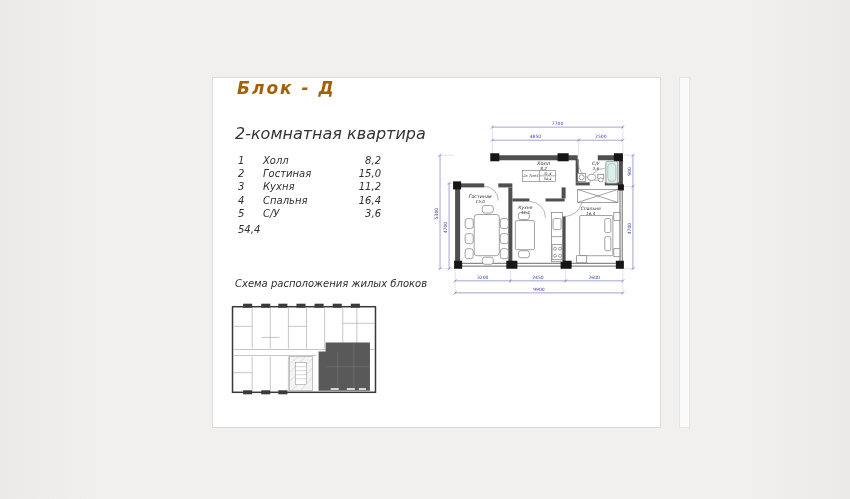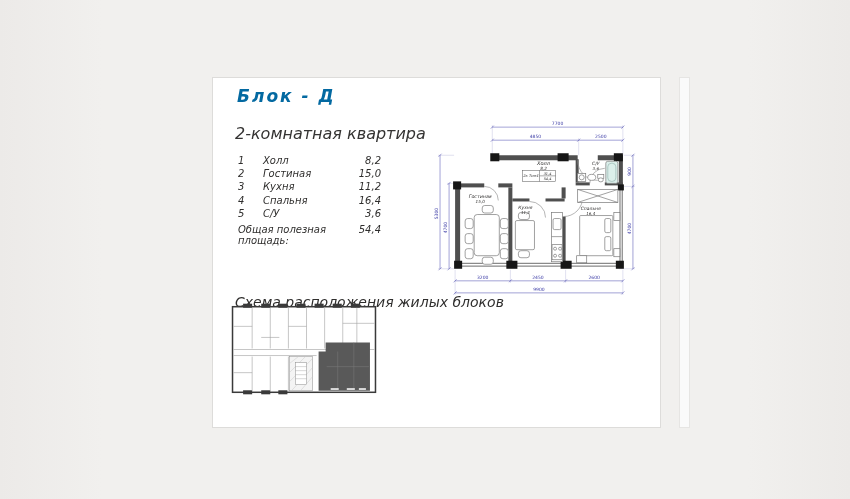--- a/index.html
+++ b/index.html
@@ -8,42 +8,42 @@
   .canvas { position:relative; width:850px; height:499px; background:linear-gradient(90deg,#eceae8 0%,#f1f0ee 12%,#f1f0ee 88%,#eceae8 100%); }
   .page {
     position:absolute; left:212px; top:77px; width:449px; height:351px;
     background:#ffffff; border:1px solid #dddcda;
   }
   .side-strip {
     position:absolute; left:679px; top:77px; width:11px; height:351px;
     background:#fafafa; border:1px solid #e6e5e3;
   }
   .title {
-    position:absolute; left:24px; top:8px;
+    position:absolute; left:24px; top:0;
     font-size:17px; font-style:italic; letter-spacing:2px;
-    color:#0369a1; font-weight:bold;
+    color:#a16207; font-weight:bold;
   }
   .subtitle {
     position:absolute; left:22px; top:46px;
     font-size:16px; font-style:italic; color:#35343​3; color:#353433;
   }
   .room-table { position:absolute; left:25px; top:76px; width:143px; }
   .room-row { display:flex; font-size:10px; font-style:italic; color:#2f2e2d; height:13.2px; align-items:center; }
   .room-num { width:25px; }
   .room-name { flex:1; }
   .room-area { width:46px; text-align:right; }
   .total-row {
     position:absolute; left:25px; top:146px; width:143px;
     display:flex; font-size:10px; font-style:italic; color:#2f2e2d;
   }
   .total-label { flex:1; }
   .total-value { text-align:right; }
   .scheme-caption {
-    position:absolute; left:22px; top:216px;
-    font-size:14px; font-style:italic; color:#2f2e2d;
+    position:absolute; left:22px; top:200px;
+    font-size:10px; font-style:italic; color:#2f2e2d;
   }
   .mini-plan { position:absolute; left:17px; top:224px; width:148px; height:94px; }
   .main-plan { position:absolute; left:219px; top:35px; width:217px; height:191px; }
   svg text { font-family:"DejaVu Sans", sans-serif; }
   .room-label { font-style:italic; fill:#2e2d2c; }
   .dim-text { fill:#4040a8; }
 </style>
 </head>
 <body>
 
@@ -77,21 +77,20 @@
         <span class="room-area">16,4</span>
       </div>
       <div class="room-row">
         <span class="room-num">5</span>
         <span class="room-name">С/У</span>
         <span class="room-area">3,6</span>
       </div>
     </div>
 
     <div class="total-row">
-      <span class="total-label">Общая полезная площадь:</span>
       <span class="total-value">54,4</span>
     </div>
 
     <div class="scheme-caption">Схема расположения жилых блоков</div>
 
     <svg class="mini-plan" viewBox="0 0 294 186">
       <rect x="5" y="9" width="284" height="170" fill="#ffffff" stroke="#3a3a3a" stroke-width="3"></rect>
 
       <g fill="#3a3a3a">
         <rect x="26" y="3" width="18" height="8"></rect>

